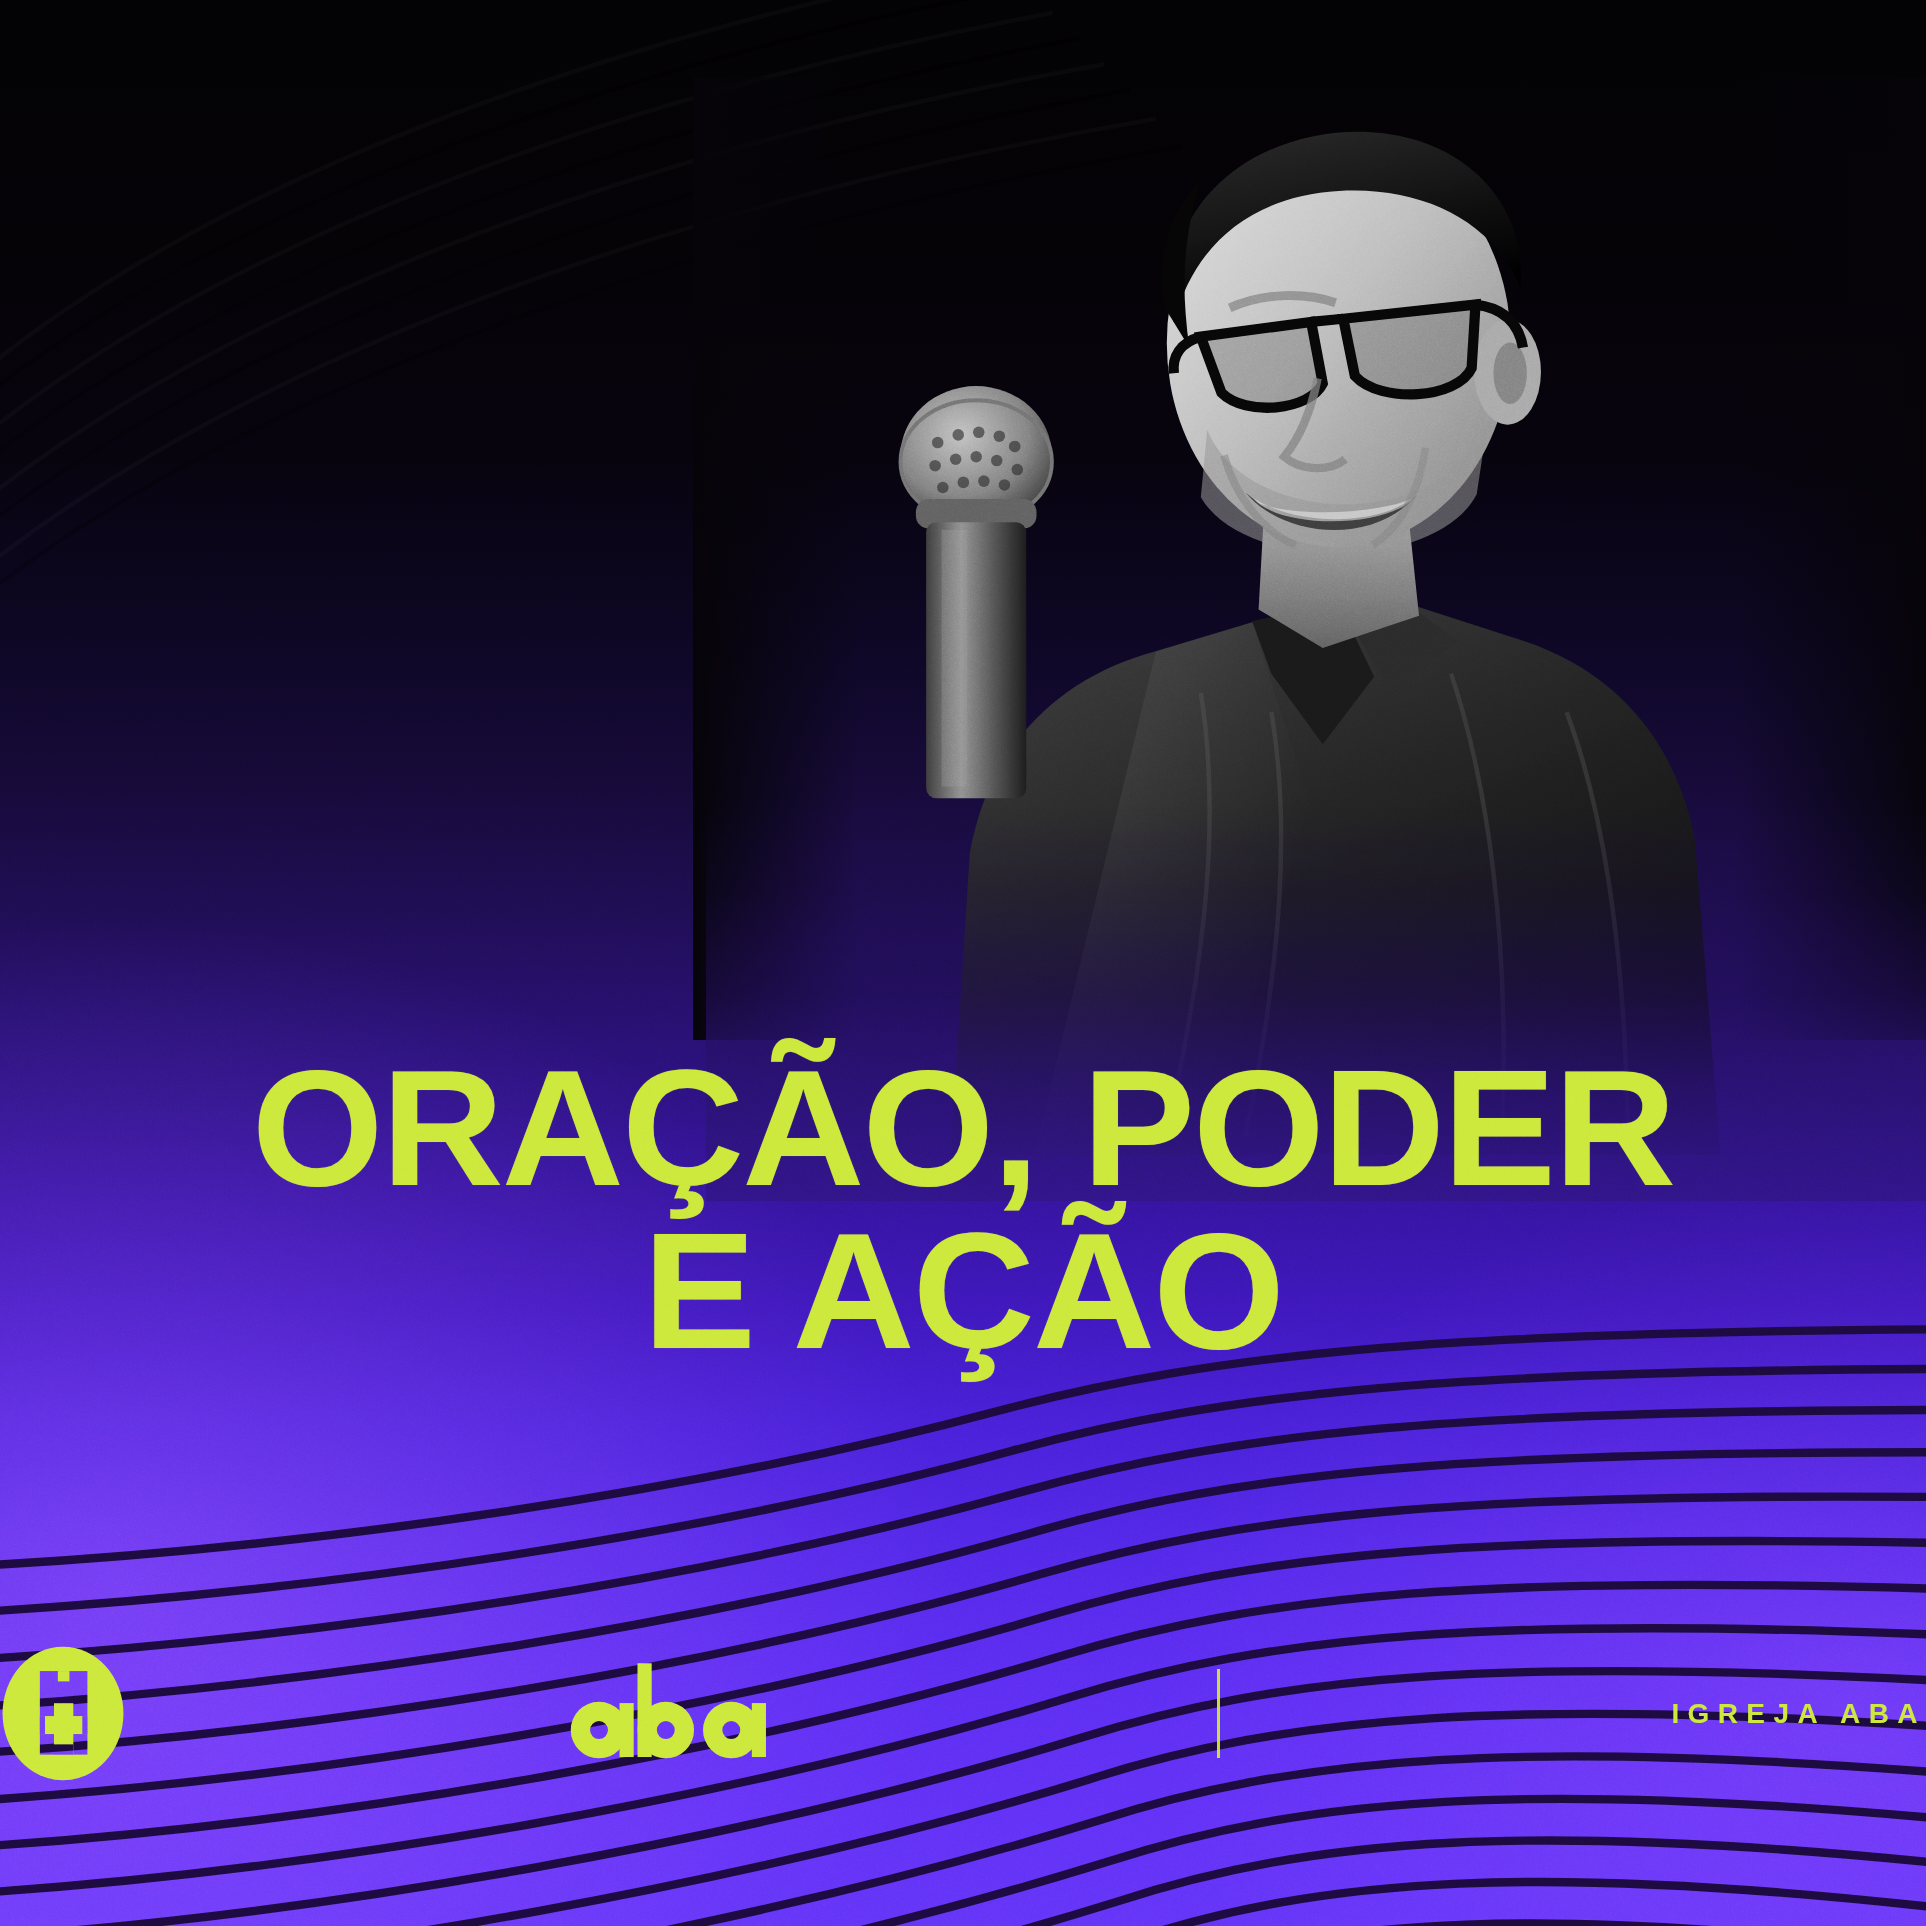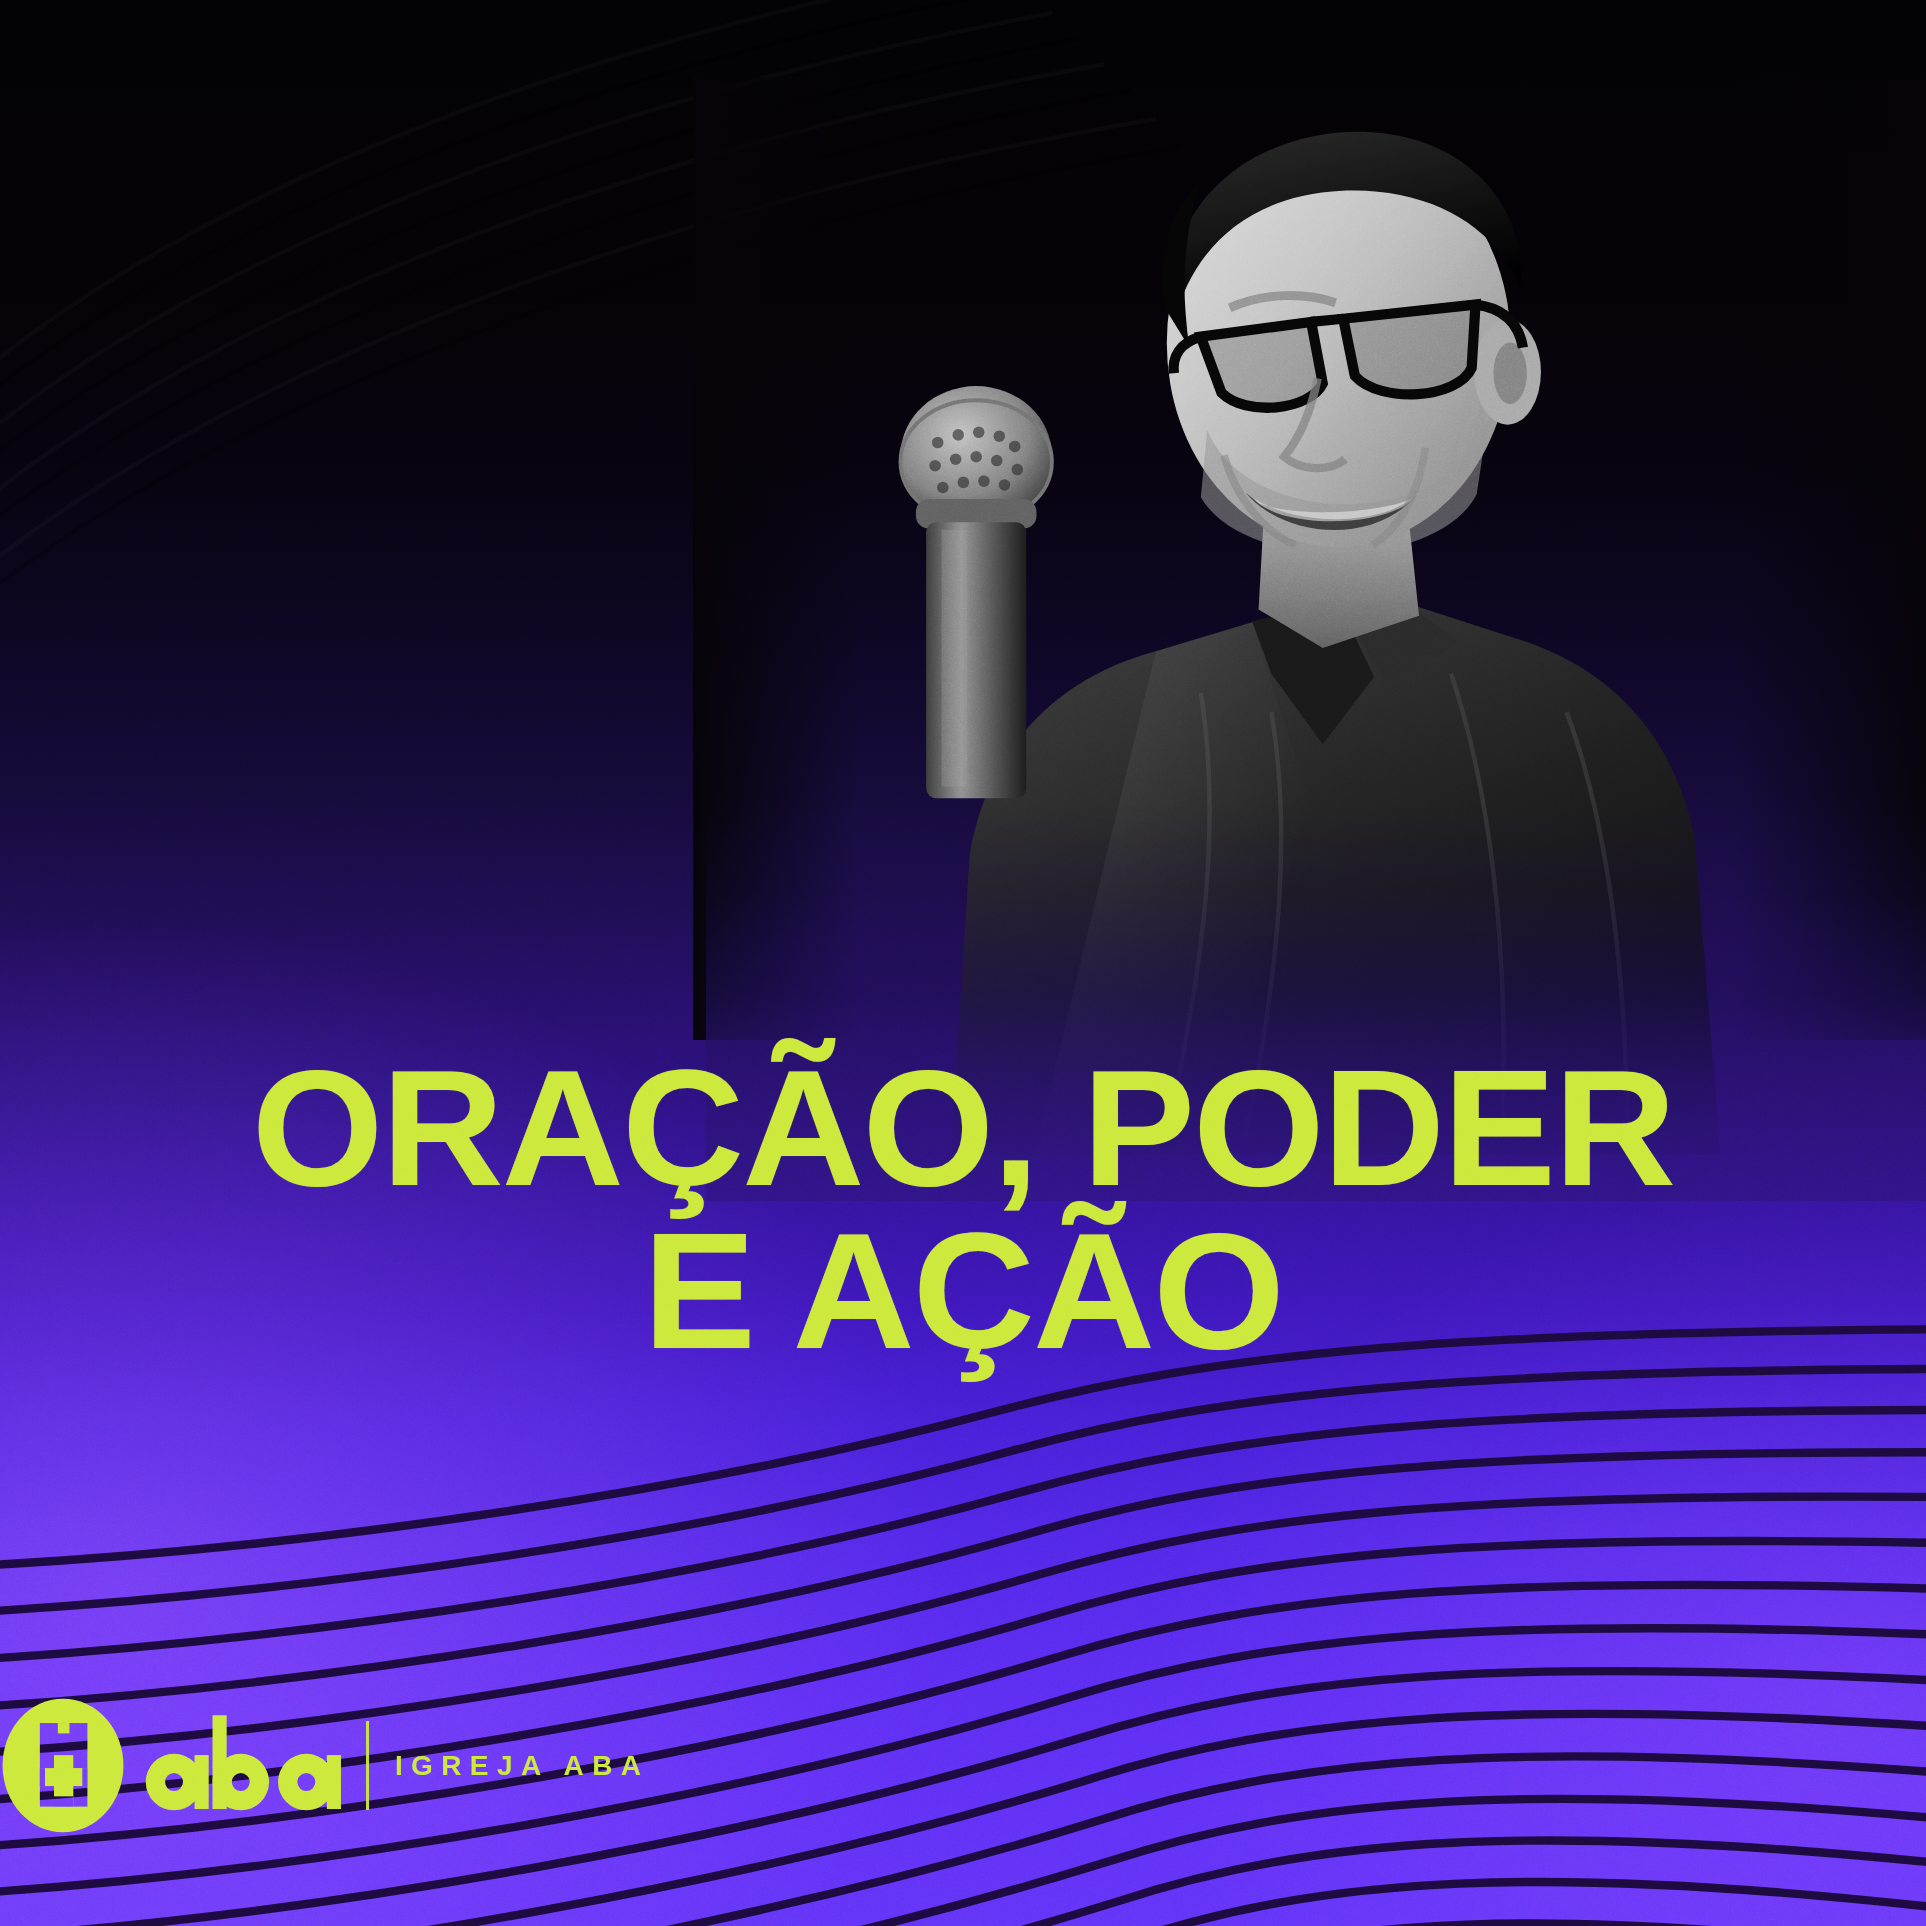--- a/index.html
+++ b/index.html
@@ -126,25 +126,25 @@
     bottom: 0;
     width: 1926px;
     height: 629px;
     pointer-events: none;
   }
 
   
   .logo-lockup {
     position: absolute;
     left: 0;
-    top: 1696px;
+    top: 1644px;
     width: 1926px;
     display: flex;
     align-items: center;
-    justify-content: flex-start;
+    justify-content: space-between;
     gap: 0px;
   }
   .logo-mark {
     width: 126px;
     height: 139px;
     flex: 0 0 auto;
   }
   .logo-word {
     width: 212px;
     height: 122px;

